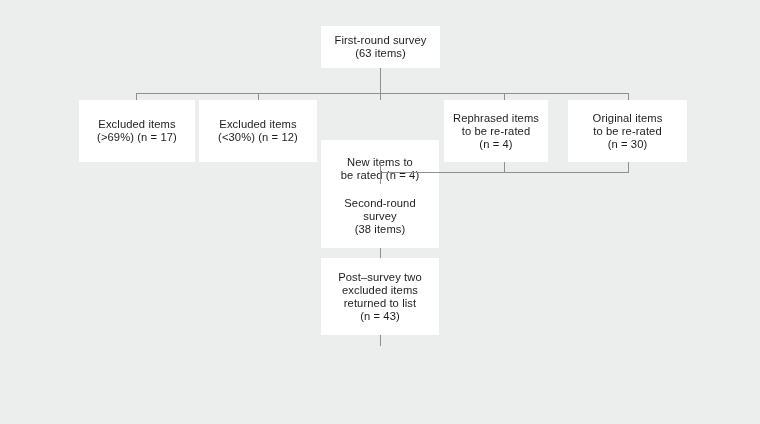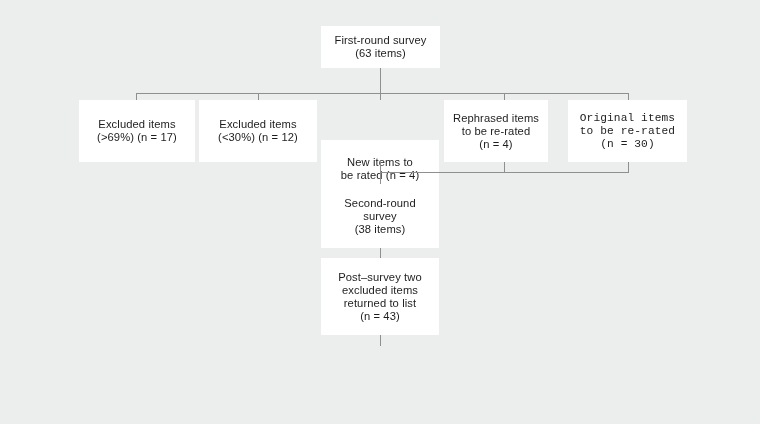--- a/index.html
+++ b/index.html
@@ -77,21 +77,21 @@
     <span class="node-text">New items to
 be rated (n = 4)</span>
   </div>
 
   <div class="node" style="left:444px; top:100px; width:104px; height:62px;">
     <span class="node-text">Rephrased items
 to be re-rated
 (n = 4)</span>
   </div>
 
-  <div class="node" style="left:568px; top:100px; width:119px; height:62px;font-family:Liberation Mono, monospace;">
+  <div class="node" style="left:568px; top:100px; width:119px; height:62px;">
     <span class="node-text">Original items
 to be re-rated
 (n = 30)</span>
   </div>
 
   <div class="conn conn-v" style="left:380px; top:162px; height:10px;"></div>
   <div class="conn conn-v" style="left:504px; top:162px; height:10px;"></div>
   <div class="conn conn-v" style="left:628px; top:162px; height:10px;"></div>
 
   <div class="conn conn-h" style="left:380px; top:172px; width:249px;"></div>

